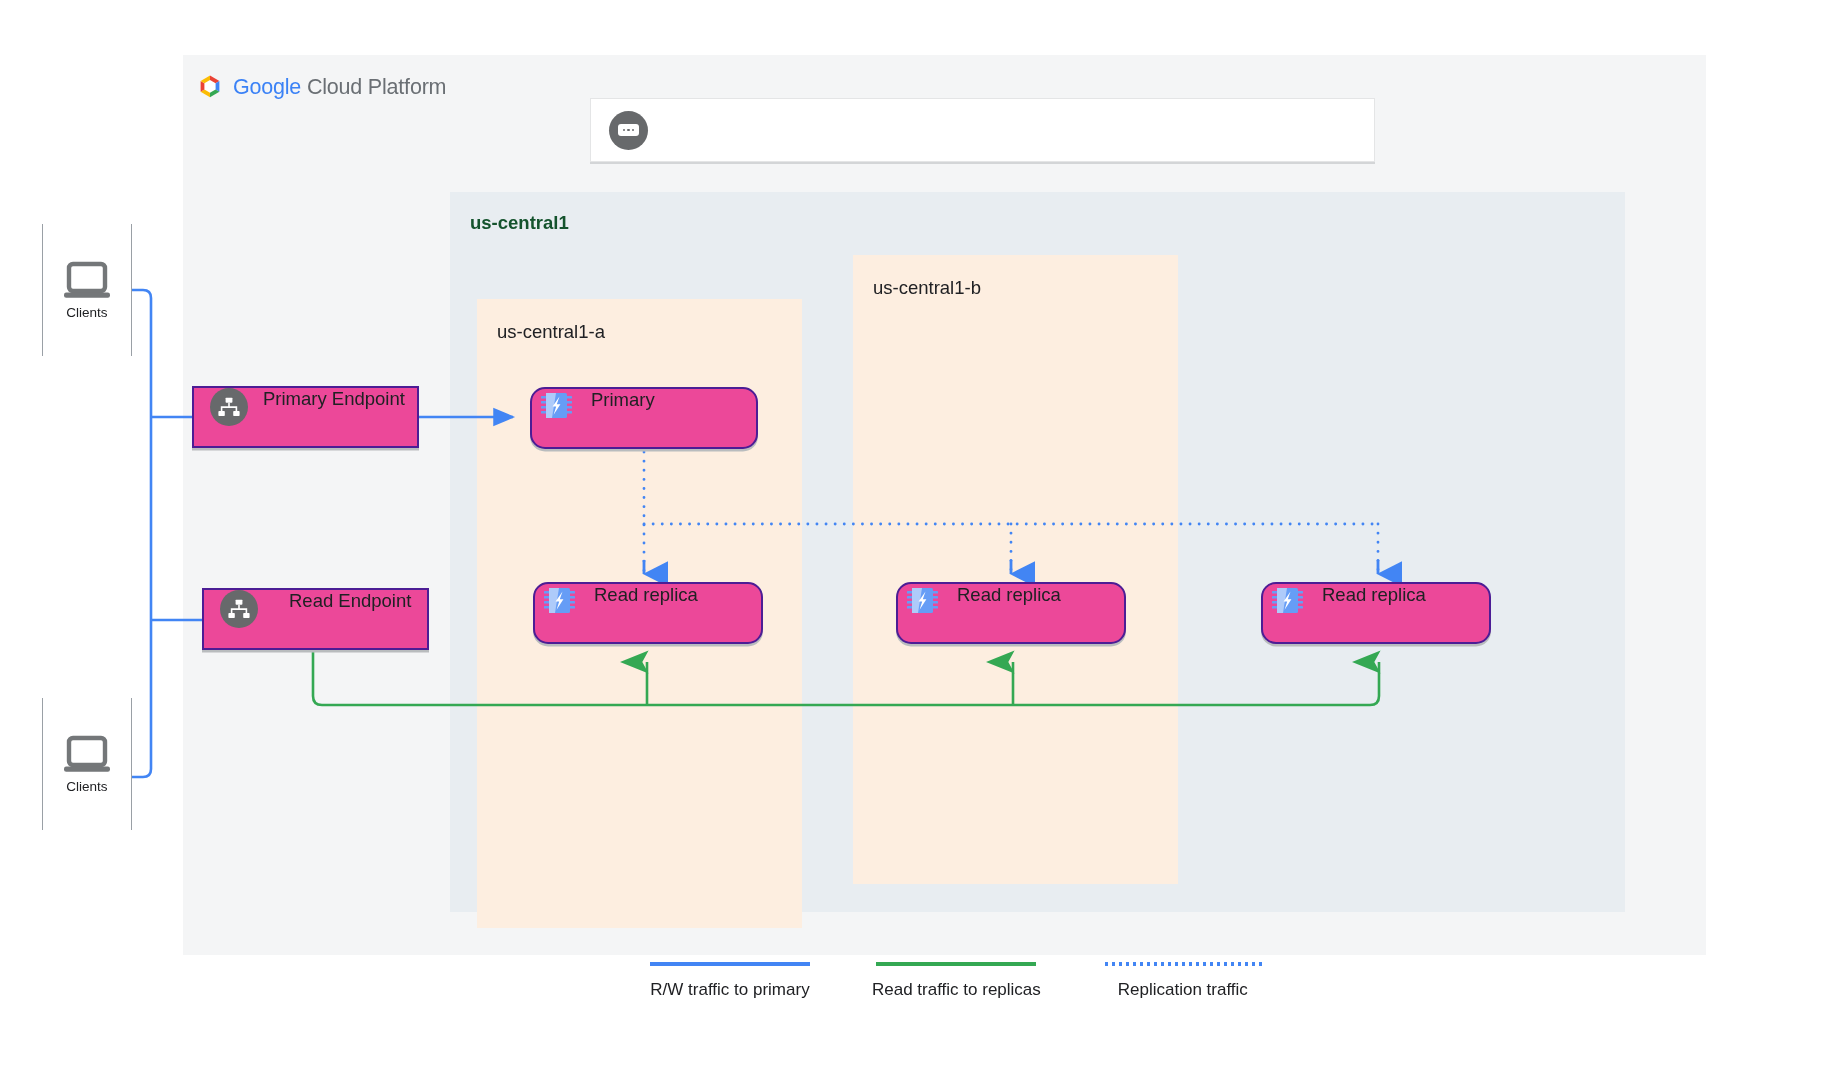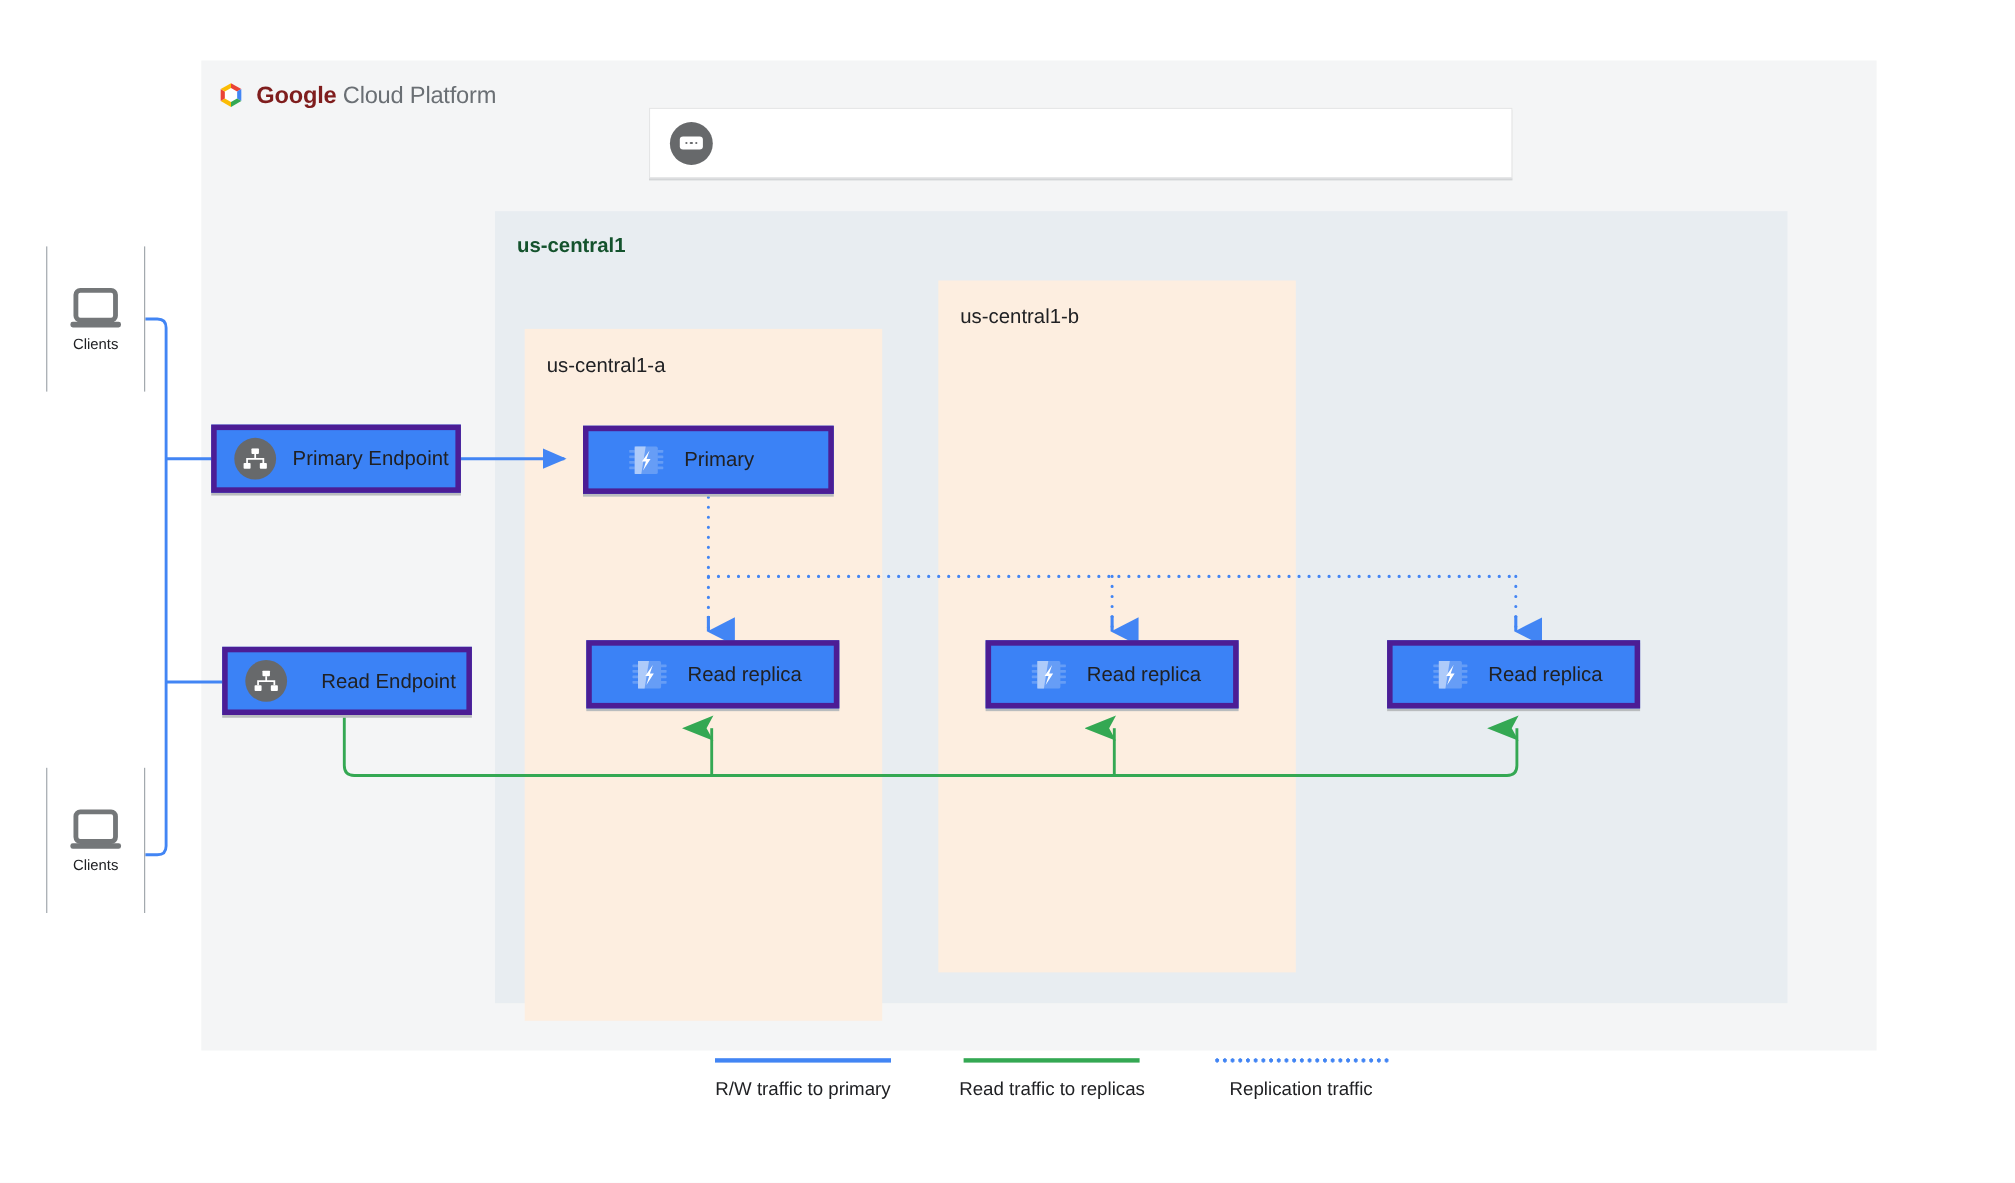--- a/index.html
+++ b/index.html
@@ -42,22 +42,22 @@
     position: relative;
     flex: none;
   }
   .gcp-logo-text {
     font-size: 21.5px;
     letter-spacing: -0.2px;
     color: #6a6f74;
     white-space: nowrap;
   }
   .gcp-logo-text b {
-    color: #7f1d1d;
-    font-weight: 700;
+    color: #3b82f6;
+    font-weight: 400;
   }
 
   
   .health-monitor {
     position: absolute;
     left: 590px;
     top: 98px;
     width: 785px;
     height: 64px;
     background: #ffffff;
@@ -135,25 +135,24 @@
     position: absolute;
     left: 20px;
     top: 22px;
     font-size: 18.5px;
     color: #202124;
   }
 
   
   .node {
     position: absolute;
-    background: #3b82f6;
-    border: 5px solid #4c1d95;
+    background: #ec4899;
+    border: 2px solid #4c1d95;
     box-shadow: 0 2.5px 0 0 #b9bcbe;
     display: flex;
-    align-items: center;
     box-sizing: border-box;
     z-index: 6;
   }
   .node-label {
     font-size: 18.5px;
     color: #202124;
     white-space: nowrap;
   }
 
   
@@ -177,21 +176,22 @@
     top: 50%;
     transform: translate(-50%, -50%);
     width: 22px;
     height: 19px;
   }
   .ep-label { margin-left: 15px; }
 
   
   .instance {
     height: 62px;
-    padding-left: 36px;
+    padding-left: 8px;
+    border-radius: 15px;
   }
   .inst-primary { left: 530px; top: 387px; width: 228px; }
   .inst-r-a     { left: 533px; top: 582px; width: 230px; }
   .inst-r-b     { left: 896px; top: 582px; width: 230px; }
   .inst-r-c     { left: 1261px; top: 582px; width: 230px; }
   .chip-icon {
     width: 33px;
     height: 33px;
     flex: none;
     position: relative;

